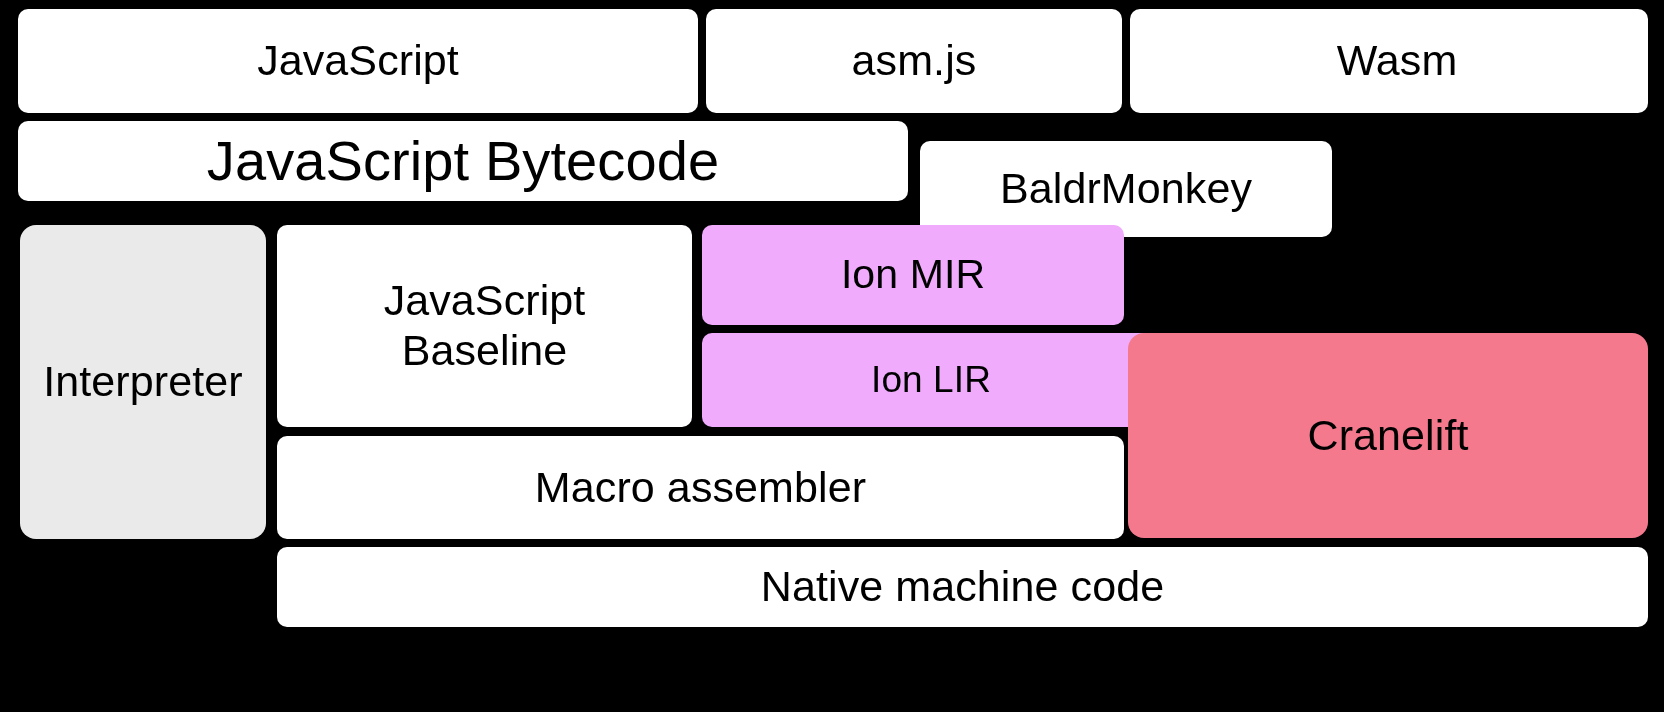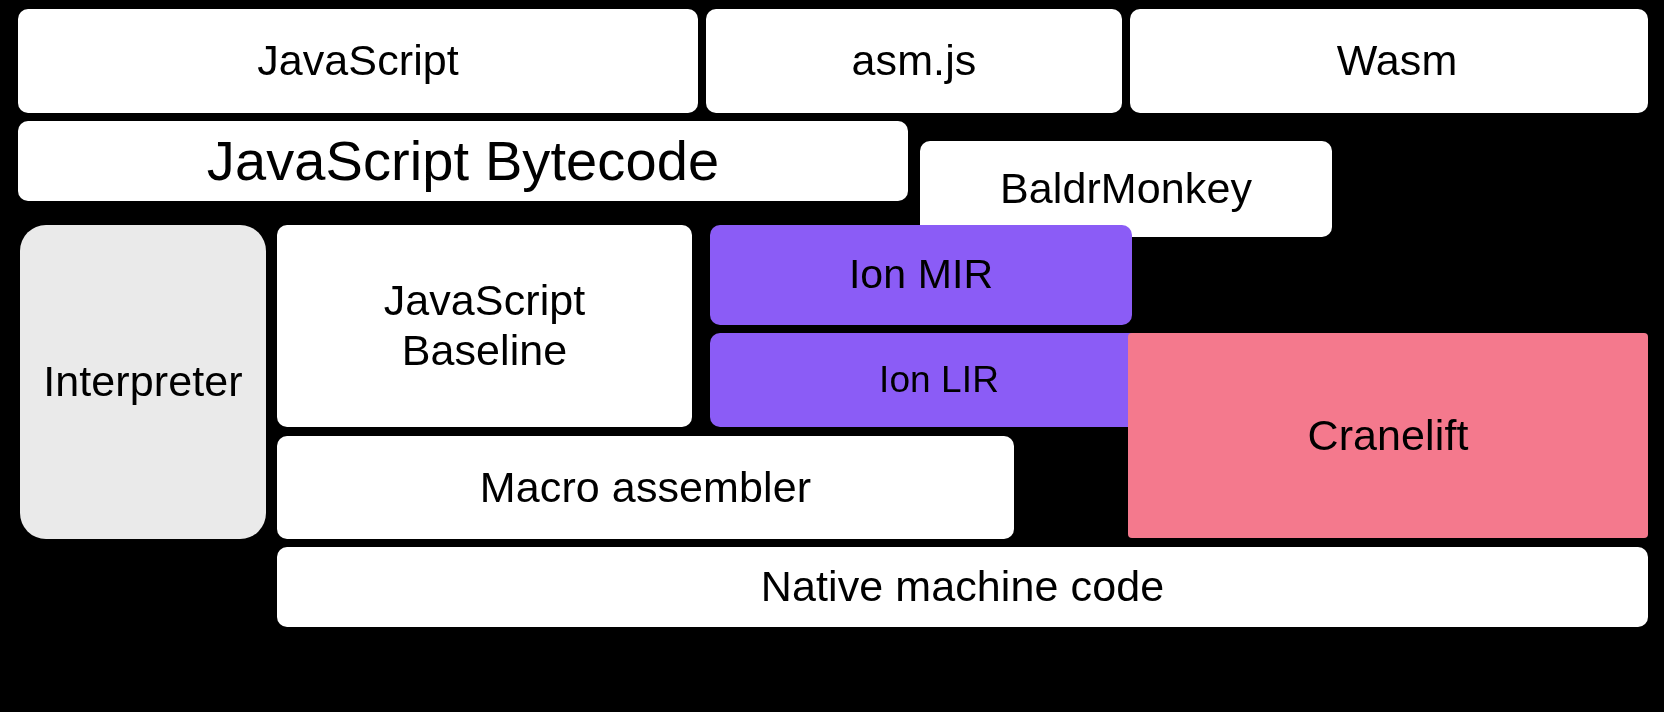--- a/index.html
+++ b/index.html
@@ -30,25 +30,25 @@
     letter-spacing: 0.1px;
     -webkit-font-smoothing: antialiased;
   }
   .node .label {
     display: block;
     white-space: pre-line;
     padding: 0 6px;
   }
   .fill-white   { background: #FFFFFF; }
   .fill-grey    { background: #EAEAEA; }
-  .fill-green   { background: #8b5cf6; margin-left: 8px; }
+  .fill-green   { background: #f0abfc; }
   .fill-pink    { background: #F4798D; }
-  .r-sm { border-radius: 26px; }
+  .r-sm { border-radius: 16px; }
   .r-md { border-radius: 10px; }
-  .r-lg { border-radius: 4px; }
+  .r-lg { border-radius: 16px; }
 </style>
 </head>
 <body>
 
 <div id="diagram">
 
   <div class="node fill-white r-md" style="left:18px; top:9px; width:680px; height:104px; font-size:43px;">
     <span class="label">JavaScript</span>
   </div>
 
@@ -82,21 +82,21 @@
   </div>
 
   <div class="node fill-green r-md" style="left:702px; top:333px; width:458px; height:94px; font-size:37px;">
     <span class="label">Ion LIR</span>
   </div>
 
   <div class="node fill-pink r-lg" style="left:1128px; top:333px; width:520px; height:205px; font-size:43px;">
     <span class="label">Cranelift</span>
   </div>
 
-  <div class="node fill-white r-md" style="left:277px; top:436px; width:737px; height:103px; font-size:43px;">
+  <div class="node fill-white r-md" style="left:277px; top:436px; width:847px; height:103px; font-size:43px;">
     <span class="label">Macro assembler</span>
   </div>
 
   <div class="node fill-white r-md" style="left:277px; top:547px; width:1371px; height:80px; font-size:43px;">
     <span class="label">Native machine code</span>
   </div>
 
 </div>
 
 </body></html>

